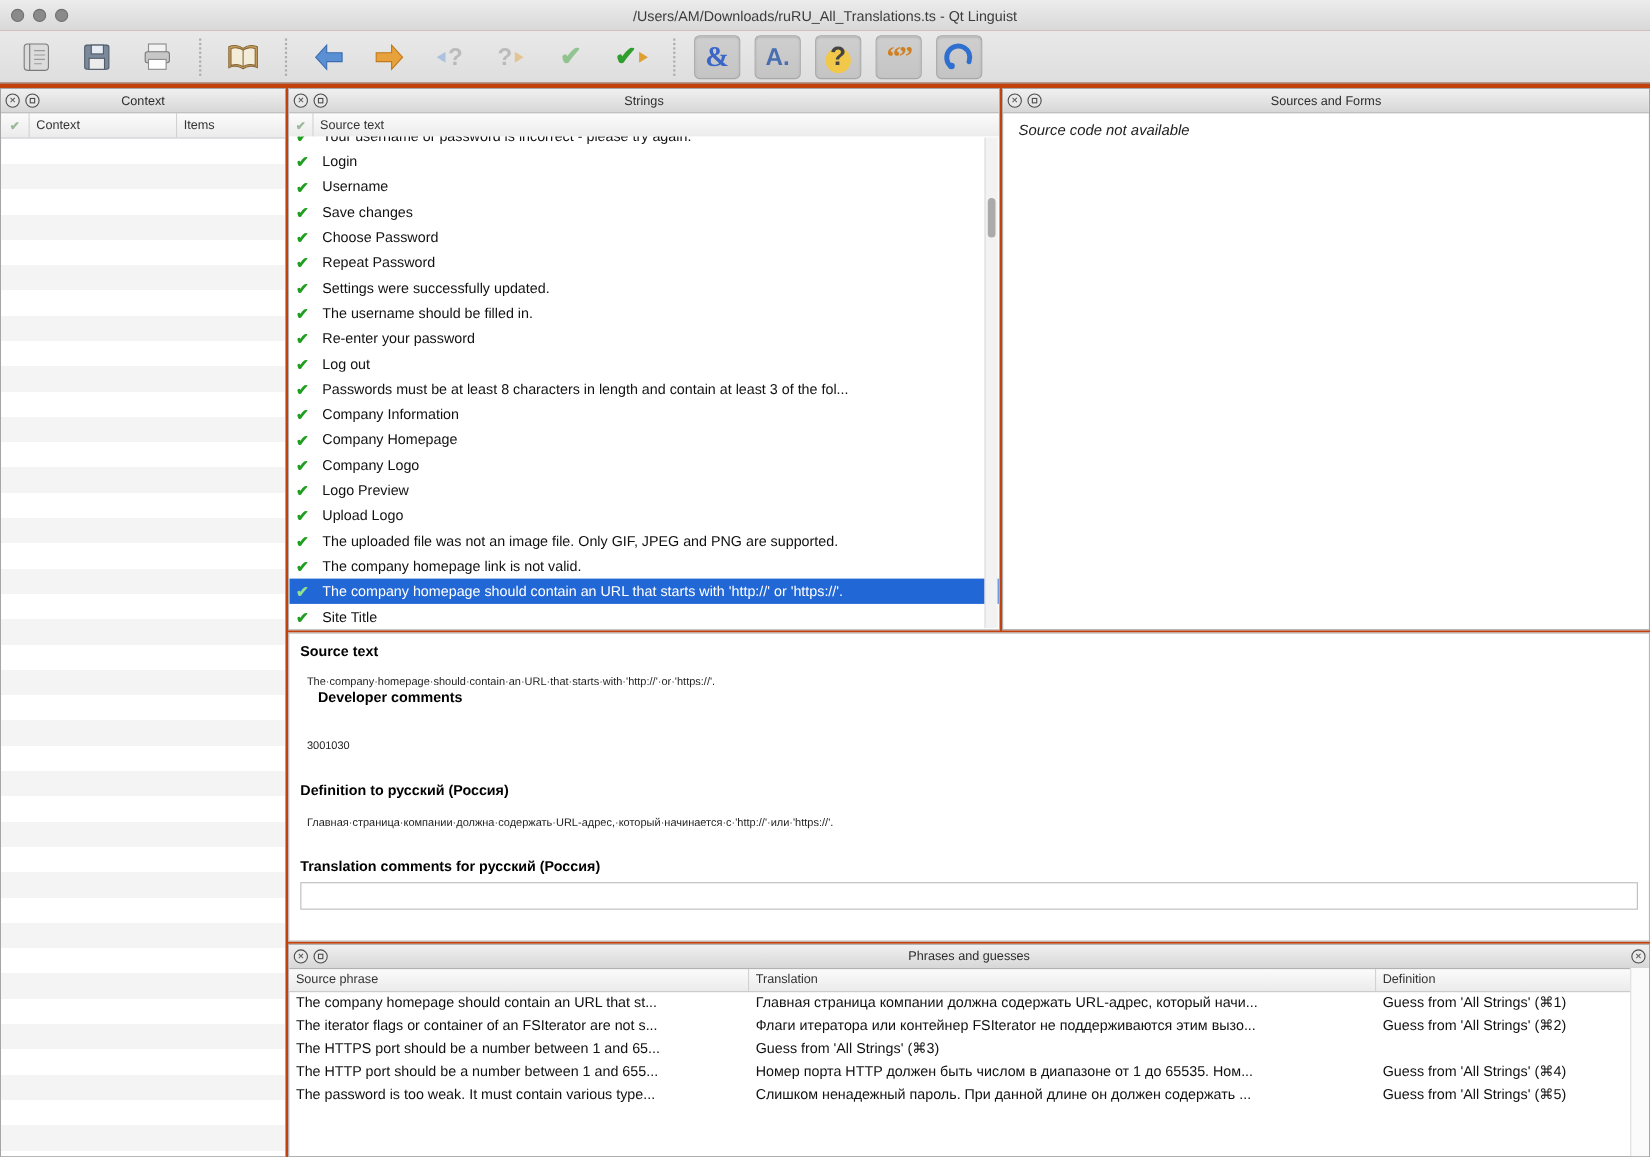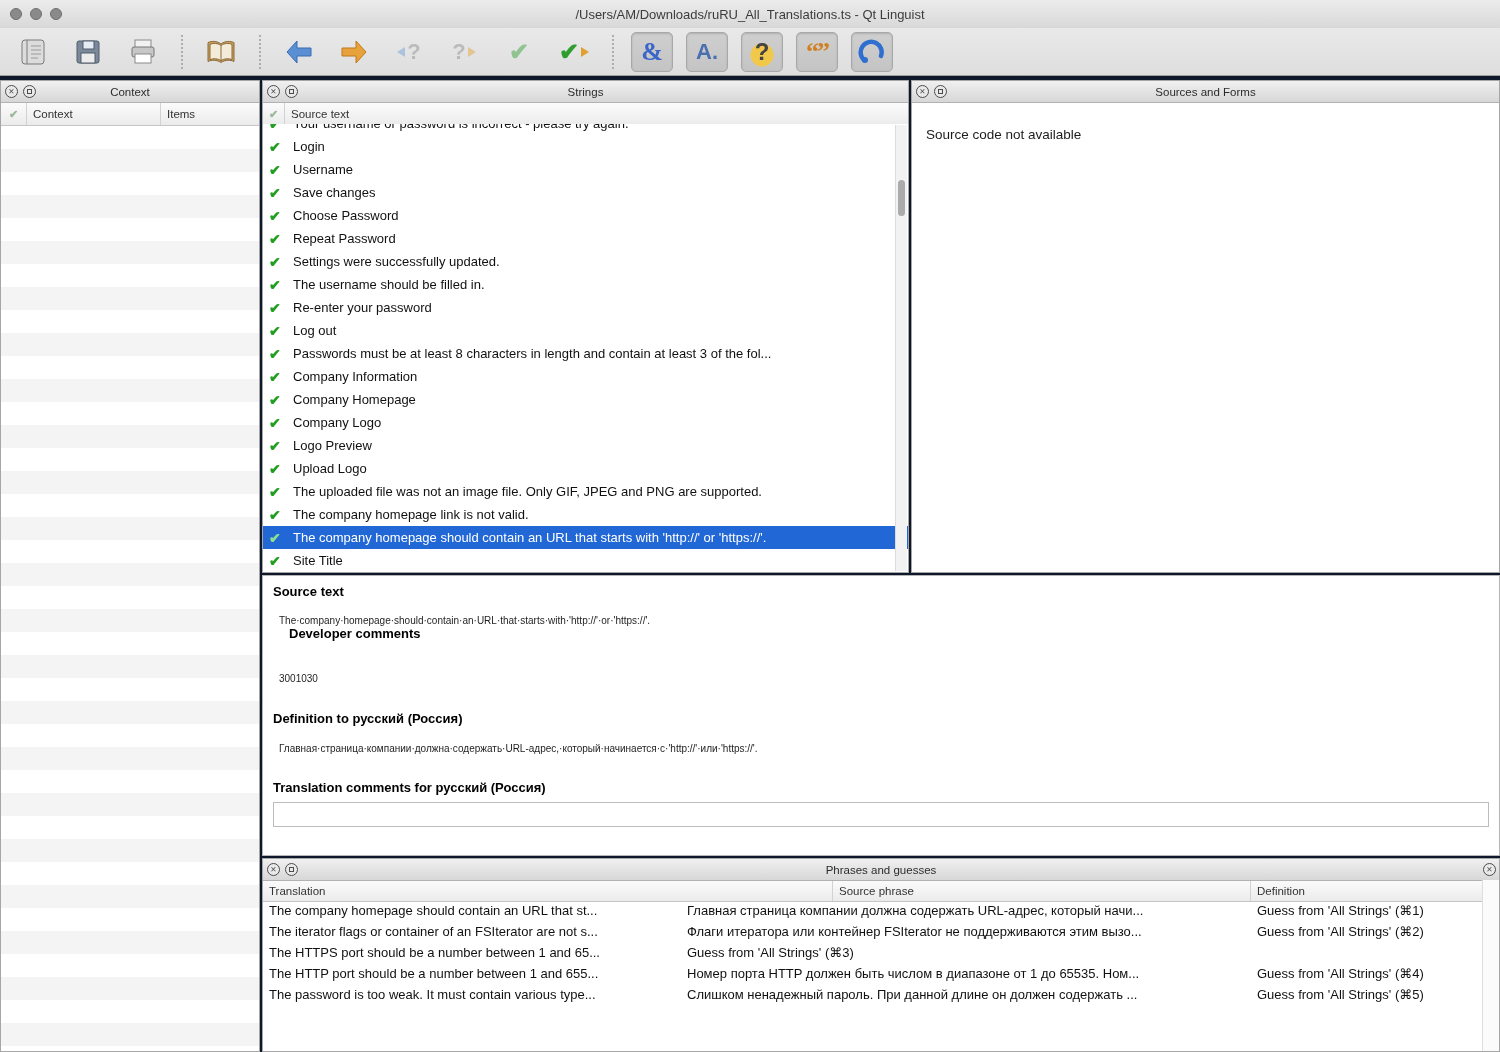--- a/index.html
+++ b/index.html
@@ -1,17 +1,17 @@
 <!DOCTYPE html>
 <html><head>
 <meta charset="utf-8">
 <style>
   html,body{margin:0;padding:0;}
   body{background:#c6c6c6;font-family:"Liberation Sans",sans-serif;}
-  .screen{position:relative;width:1500px;height:1052px;background:#0f172a;overflow:hidden;
+  .screen{position:relative;width:1500px;height:1052px;background:#c2410c;overflow:hidden;
           font-family:"Liberation Sans",sans-serif;-webkit-font-smoothing:antialiased;}
 
   
   .titlebar{position:absolute;left:0;top:0;width:1500px;height:28px;
     background:linear-gradient(#ececec,#d8d8d8);border-bottom:1px solid #a8a8a8;
     display:flex;align-items:center;}
   .traffic{display:flex;gap:8px;margin-left:10px;}
   .tl{width:12px;height:12px;border-radius:50%;background:#8a8a8a;border:1px solid #6f6f6f;box-sizing:border-box;}
   .win-title{position:absolute;left:0;right:0;text-align:center;font-size:13px;color:#3c3c3c;pointer-events:none;}
 
@@ -68,21 +68,21 @@
   .srow{height:23px;display:flex;align-items:center;font-size:13px;color:#111;white-space:nowrap;overflow:hidden;}
   .srow .check{width:18px;margin-left:6px;margin-right:6px;color:#1f9e1f;font-weight:bold;font-size:14px;flex:none;}
   .srow .stext{flex:1;overflow:hidden;white-space:nowrap;}
   .srow.selected{background:#2167d6;color:#ffffff;}
   .srow.selected .check{color:#8fe08f;}
   .vscroll{position:absolute;right:1px;top:44px;bottom:1px;width:11px;background:#f2f2f2;border-left:1px solid #dcdcdc;}
   .vthumb{position:absolute;left:1.5px;width:7px;border-radius:4px;background:#ababab;}
 
   
   #sources-panel{left:911px;top:80px;width:589px;height:493px;}
-  .src-msg{position:absolute;left:14px;top:30px;font-size:13.5px;color:#1c1c1c;margin-top:16px;}
+  .src-msg{position:absolute;left:14px;top:30px;font-size:13.5px;font-style:italic;color:#1c1c1c;}
 
   
   #editor{left:262px;top:575px;width:1238px;height:281px;background:#fff;border:1px solid #b5b5b5;box-sizing:border-box;position:absolute;}
   .ed-label{position:absolute;font-size:13px;font-weight:bold;color:#000;}
   .ed-value{position:absolute;font-size:10px;color:#1e1e1e;white-space:nowrap;}
   .ed-input{position:absolute;background:#fff;border:1px solid #bcbcbc;box-sizing:border-box;font-size:13px;padding:3px 6px;font-family:"Liberation Sans",sans-serif;}
 
   
   #phrases-panel{left:262px;top:858px;width:1238px;height:194px;}
   .pcolhdr{height:20px;}
@@ -332,22 +332,22 @@
   </div>
 
   <div class="panel" id="phrases-panel">
     <div class="phdr">
       <button class="hbtn">✕</button>
       <button class="hbtn float"></button>
       <span class="ptitle">Phrases and guesses</span>
       <button class="hbtn right">✕</button>
     </div>
     <div class="colhdr pcolhdr">
+      <div class="colcell pc0">Source phrase</div>
       <div class="colcell pc1">Translation</div>
-      <div class="colcell pc0">Source phrase</div>
       <div class="colcell pc2" style="border-right:none;">Definition</div>
     </div>
     <div class="prows">
         <div class="prow">
           <div class="pcell pc0">The company homepage should contain an URL that st...</div>
           <div class="pcell pc1">Главная страница компании должна содержать URL-адрес, который начи...</div>
           <div class="pcell pc2">Guess from 'All Strings' (⌘1)</div>
         </div>
         <div class="prow">
           <div class="pcell pc0">The iterator flags or container of an FSIterator are not s...</div>

